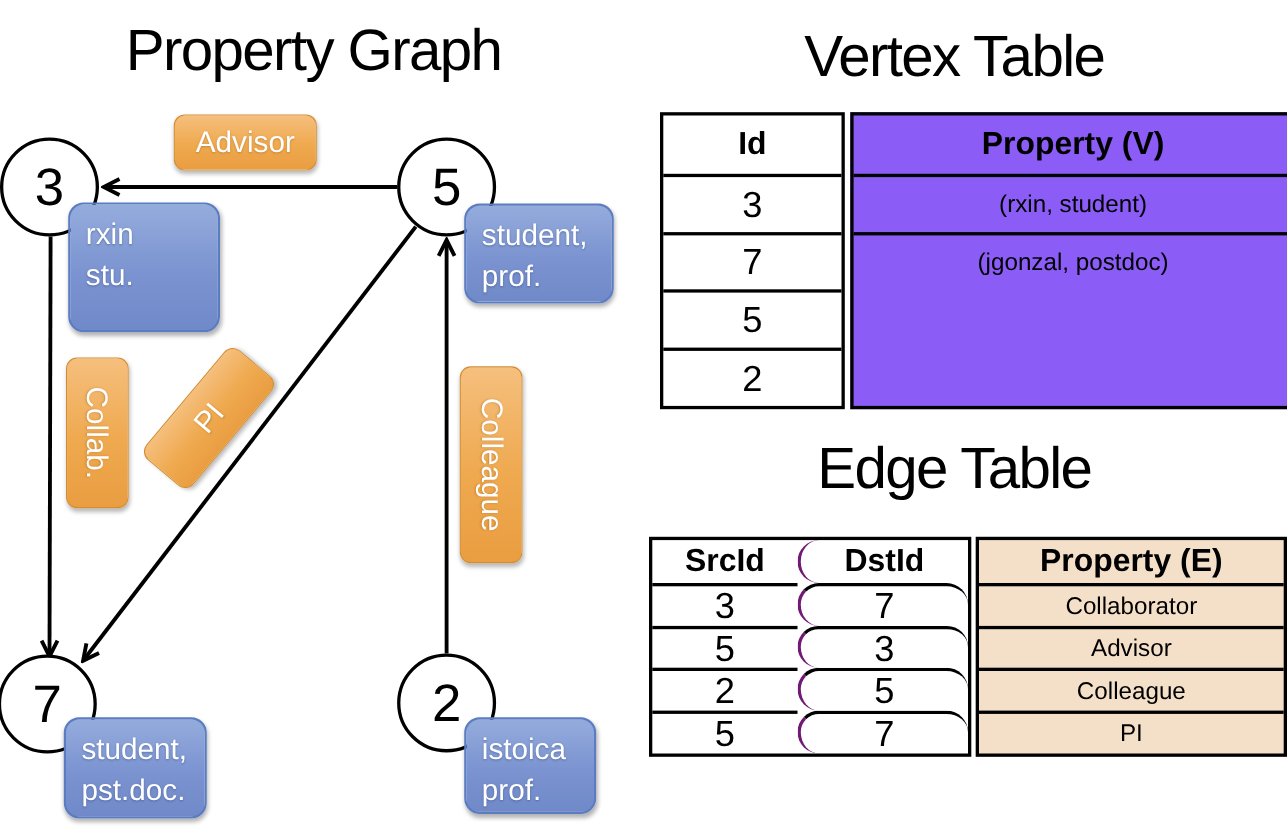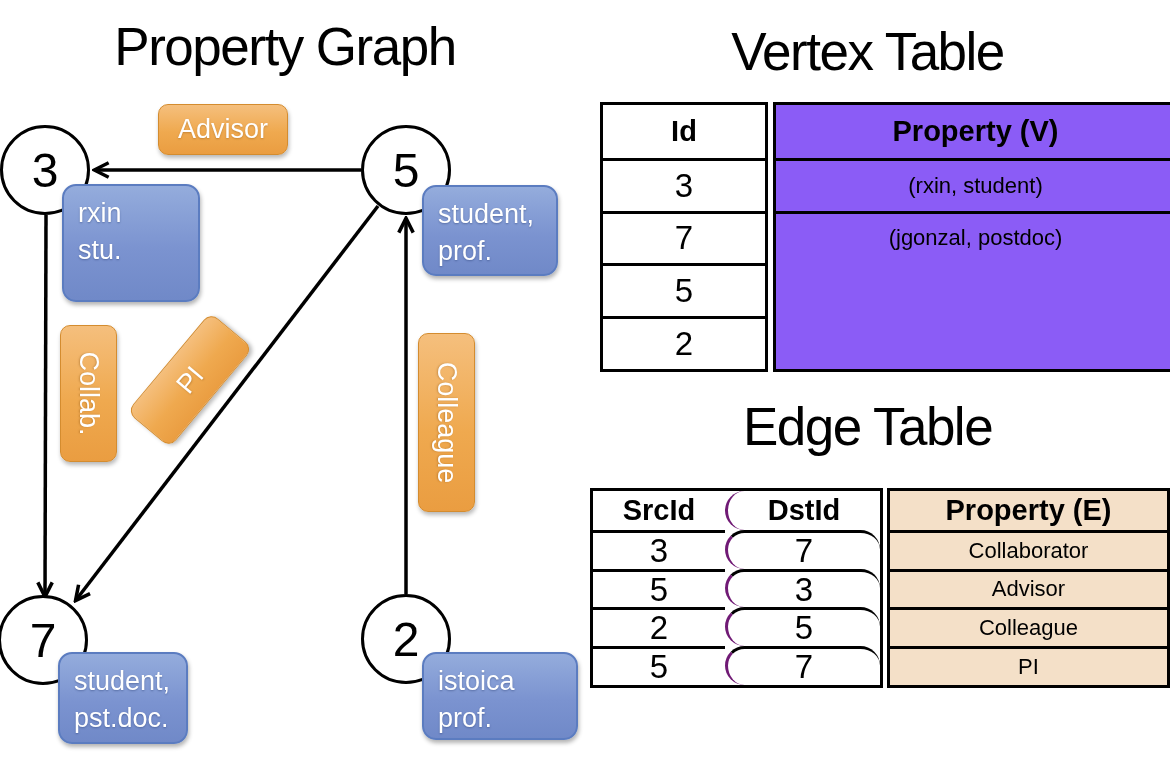--- a/index.html
+++ b/index.html
@@ -45,21 +45,21 @@
   .vbox {
     position:absolute; z-index:4; box-sizing:border-box;
     background:linear-gradient(180deg,#94acdc 0%,#7b93d0 55%,#7089c8 100%);
     border:2px solid #5b7cc0; border-radius:14px;
     color:#fff; font-size:27px; line-height:1.38; text-shadow:0 1px 2px rgba(30,50,100,0.4);
     padding:9px 8px 8px 14px; box-shadow:1px 3px 4px rgba(0,0,0,0.3);
   }
   #vlabel-rxin     { left:62px;  top:184px; width:138px; height:118px; }
   #vlabel-franklin { left:422px; top:185px; width:136px; height:91px; }
   #vlabel-jgonzal  { left:58px;  top:652px; width:130px; height:92px; }
-  #vlabel-istoica  { left:422px; top:652px; width:156px; height:88px; }
+  #vlabel-istoica  { left:422px; top:652px; width:120px; height:88px; }
 
   
   .table-wrap { position:absolute; display:flex; }
   #vertex-table { left:600px; top:102px; width:578px; height:270px; gap:5px; }
   #edge-table   { left:590px; top:488px; width:580px; height:200px; gap:4px; }
   .subtable {
     box-sizing:border-box; border:3px solid #000; background:#fff;
     display:grid; grid-template-rows:repeat(5,1fr);
   }
   #vt-id   { width:168px; }

